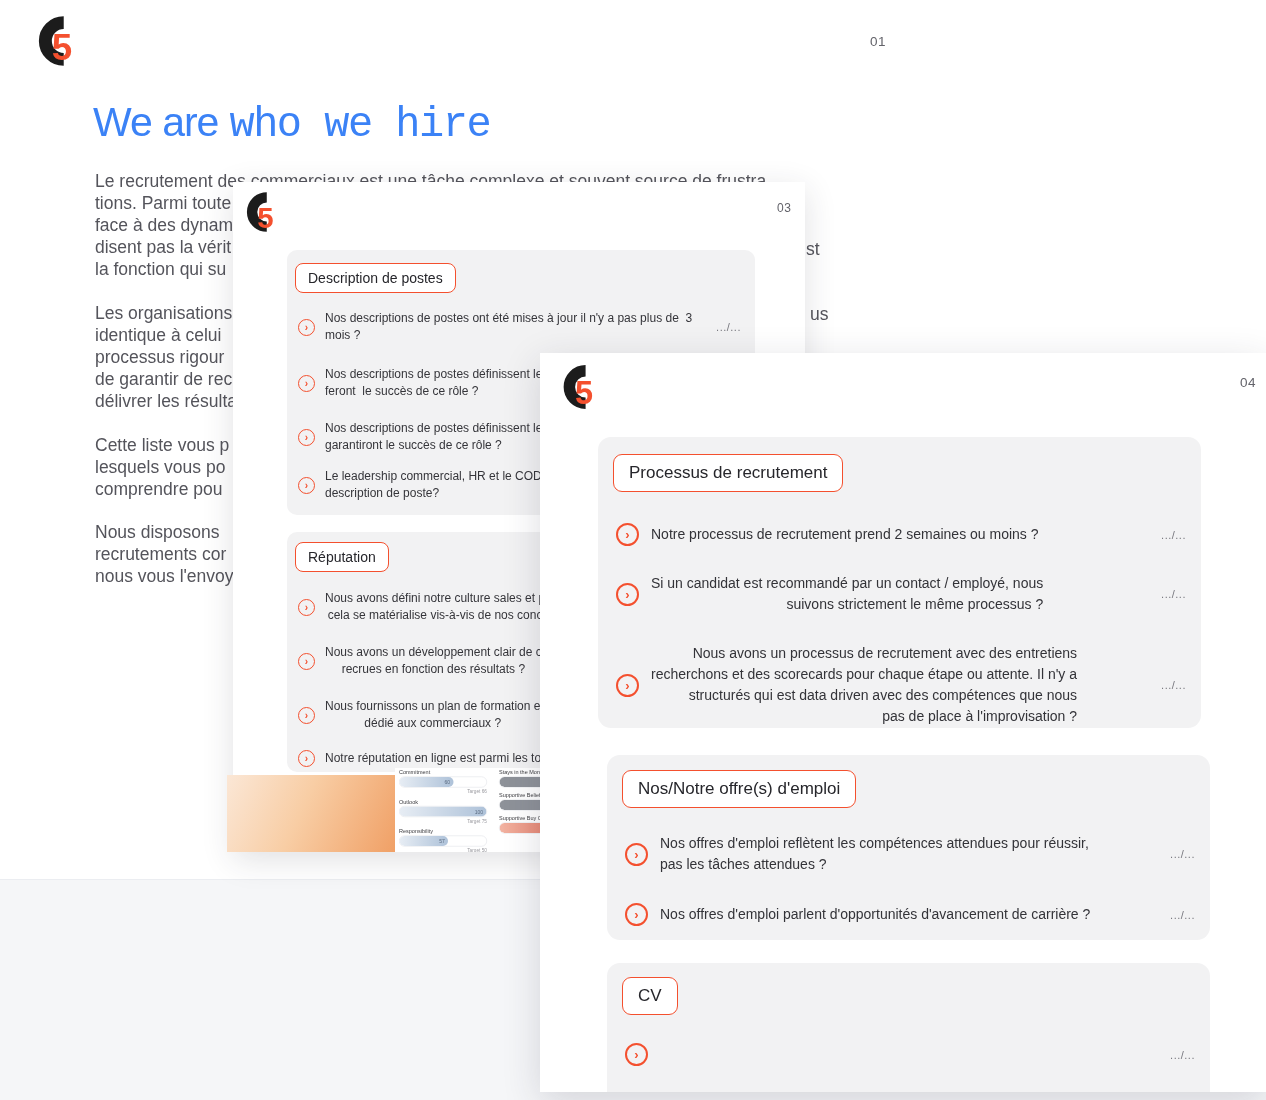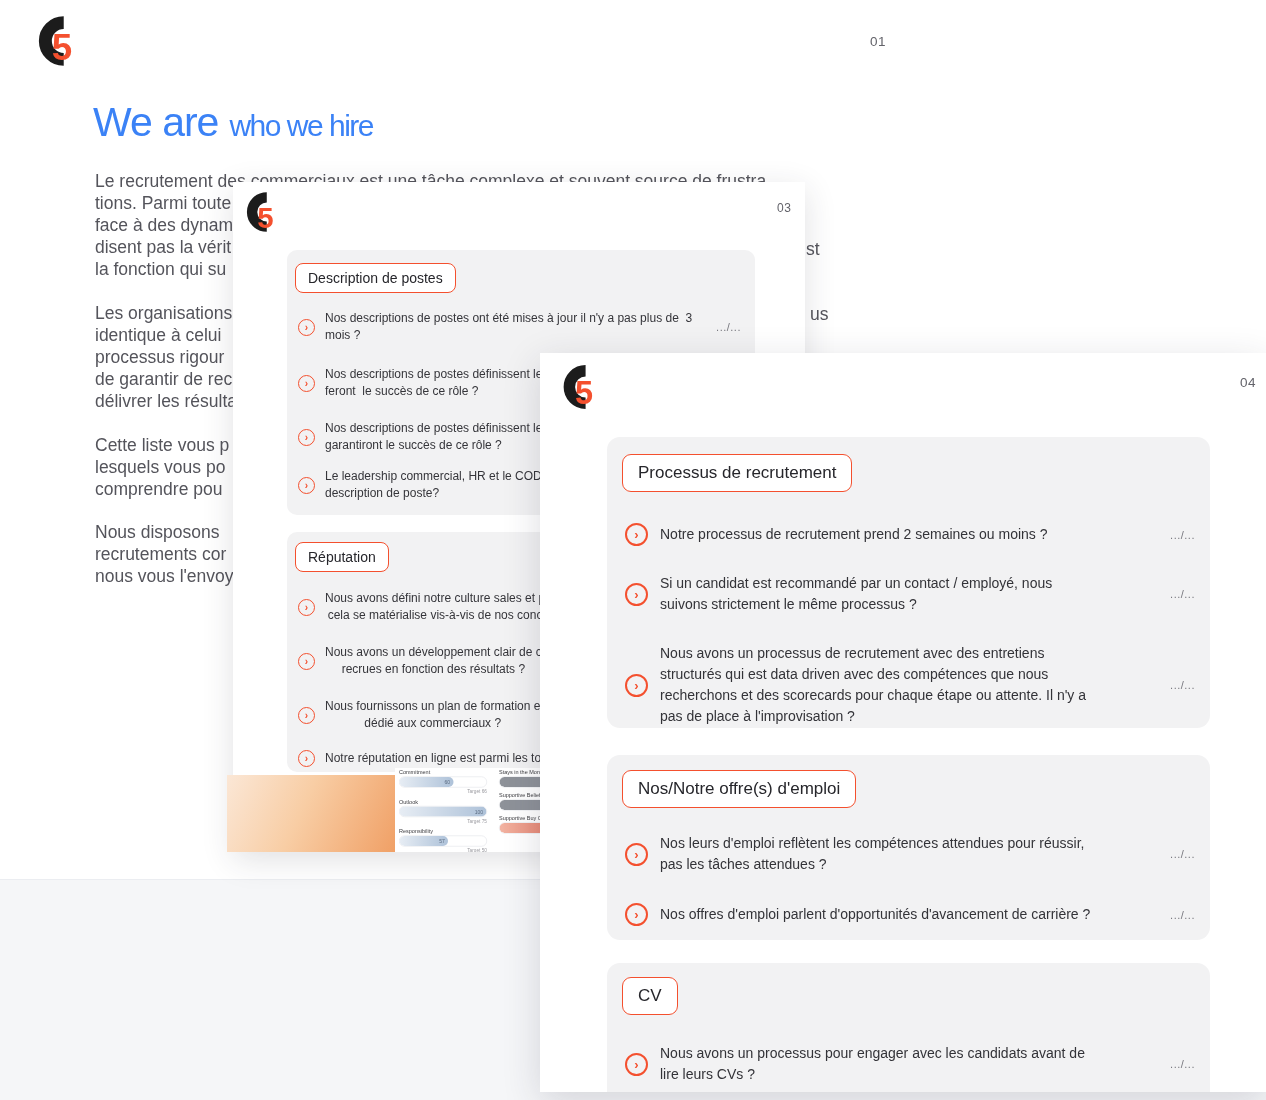--- a/index.html
+++ b/index.html
@@ -16,21 +16,21 @@
   .item{position:absolute;display:flex;align-items:center;}
   .chev{box-sizing:border-box;flex:0 0 auto;border-radius:50%;border:2px solid #f4502e;
         color:#f4502e;display:flex;align-items:center;justify-content:center;font-weight:bold;
         background:transparent;}
   .lines div{white-space:pre;}
   .score{margin-left:auto;font-size:11px;color:#7a7a80;letter-spacing:.5px;white-space:pre;flex:0 0 auto;}
 
   
   #page1-title{left:93px;top:99px;display:flex;align-items:baseline;color:#3b82f6;}
   #page1-title .t-sans{font-family:"Liberation Sans",sans-serif;font-size:41px;font-weight:500;letter-spacing:-1px;}
-  #page1-title .t-serif{font-family:Liberation Sans, sans-serif;font-size:30px;letter-spacing:-1.5px;margin-left:11px;}
+  #page1-title .t-serif{font-family:Liberation Mono, monospace;font-size:42px;letter-spacing:-1.5px;margin-left:11px;}
   .para{position:absolute;left:95px;color:#54545b;font-size:17.5px;line-height:22px;}
   .para div{white-space:pre;}
   .frag{position:absolute;color:#54545b;font-size:17.5px;line-height:22px;white-space:pre;}
 
   
   #panel5{left:0;top:879px;width:1266px;height:221px;background:#f5f6f8;border-top:1px solid #ebedf1;}
 
   
   #page3{left:233px;top:182px;width:572px;height:670px;background:#fff;
          box-shadow:0 8px 30px rgba(40,40,60,.14);}
@@ -246,21 +246,21 @@
     </div>
   </section>
 
   <section class="abs" id="page4">
     <svg class="logo abs" style="left:16px;top:10px;" width="42" height="48" viewBox="0 0 44 50">
       <path d="M31 8 A16.5 16.5 0 1 0 31 42" fill="none" stroke="#1c1c1c" stroke-width="12"></path>
       <text x="20" y="43" font-size="34" font-weight="bold" fill="#f4502e" font-family="Liberation Sans, sans-serif">5</text>
     </svg>
     <span class="page-number abs" style="left:700px;top:22px;">04</span>
 
-    <div class="card" style="left:67px;top:84px;width:603px;height:291px;">
+    <div class="card" style="left:58px;top:84px;width:603px;height:291px;text-align:right;">
       <span class="chip" style="left:15px;top:17px;">Processus de recrutement</span>
 
       <div class="item" style="top:86px;">
         <span class="chev">›</span>
         <div class="lines">
           <div>Notre processus de recrutement prend 2 semaines ou moins ?</div>
         </div>
         <span class="score">.../...</span>
       </div>
       <div class="item" style="top:136px;">
@@ -268,55 +268,51 @@
         <div class="lines">
           <div>Si un candidat est recommandé par un contact / employé, nous</div>
           <div>suivons strictement le même processus ?</div>
         </div>
         <span class="score">.../...</span>
       </div>
       <div class="item" style="top:206px;">
         <span class="chev">›</span>
         <div class="lines">
           <div>Nous avons un processus de recrutement avec des entretiens</div>
+          <div>recherchons et des scorecards pour chaque étape ou attente. Il n'y a</div>
           <div>structurés qui est data driven avec des compétences que nous</div>
-          <div>recherchons et des scorecards pour chaque étape ou attente. Il n'y a</div>
           <div>pas de place à l'improvisation ?</div>
         </div>
         <span class="score">.../...</span>
       </div>
     </div>
 
     <div class="card" style="left:67px;top:402px;width:603px;height:185px;">
       <span class="chip" style="left:15px;top:15px;">Nos/Notre offre(s) d'emploi</span>
 
       <div class="item" style="top:78px;">
         <span class="chev">›</span>
         <div class="lines">
-          <div>Nos leurs d'emploi reflètent les compétences attendues pour réussir,</div>
+          <div>Nos offres d'emploi reflètent les compétences attendues pour réussir,</div>
           <div>pas les tâches attendues ?</div>
         </div>
         <span class="score">.../...</span>
       </div>
       <div class="item" style="top:148px;">
         <span class="chev">›</span>
         <div class="lines">
           <div>Nos offres d'emploi parlent d'opportunités d'avancement de carrière ?</div>
         </div>
         <span class="score">.../...</span>
       </div>
     </div>
 
     <div class="card" style="left:67px;top:610px;width:603px;height:170px;">
       <span class="chip" style="left:15px;top:14px;">CV</span>
 
       <div class="item" style="top:80px;">
         <span class="chev">›</span>
-        <div class="lines">
-          <div>Nous avons un processus pour engager avec les candidats avant de</div>
-          <div>lire leurs CVs ?</div>
-        </div>
         <span class="score">.../...</span>
       </div>
     </div>
   </section>
 
 </div>
 
 </body></html>

